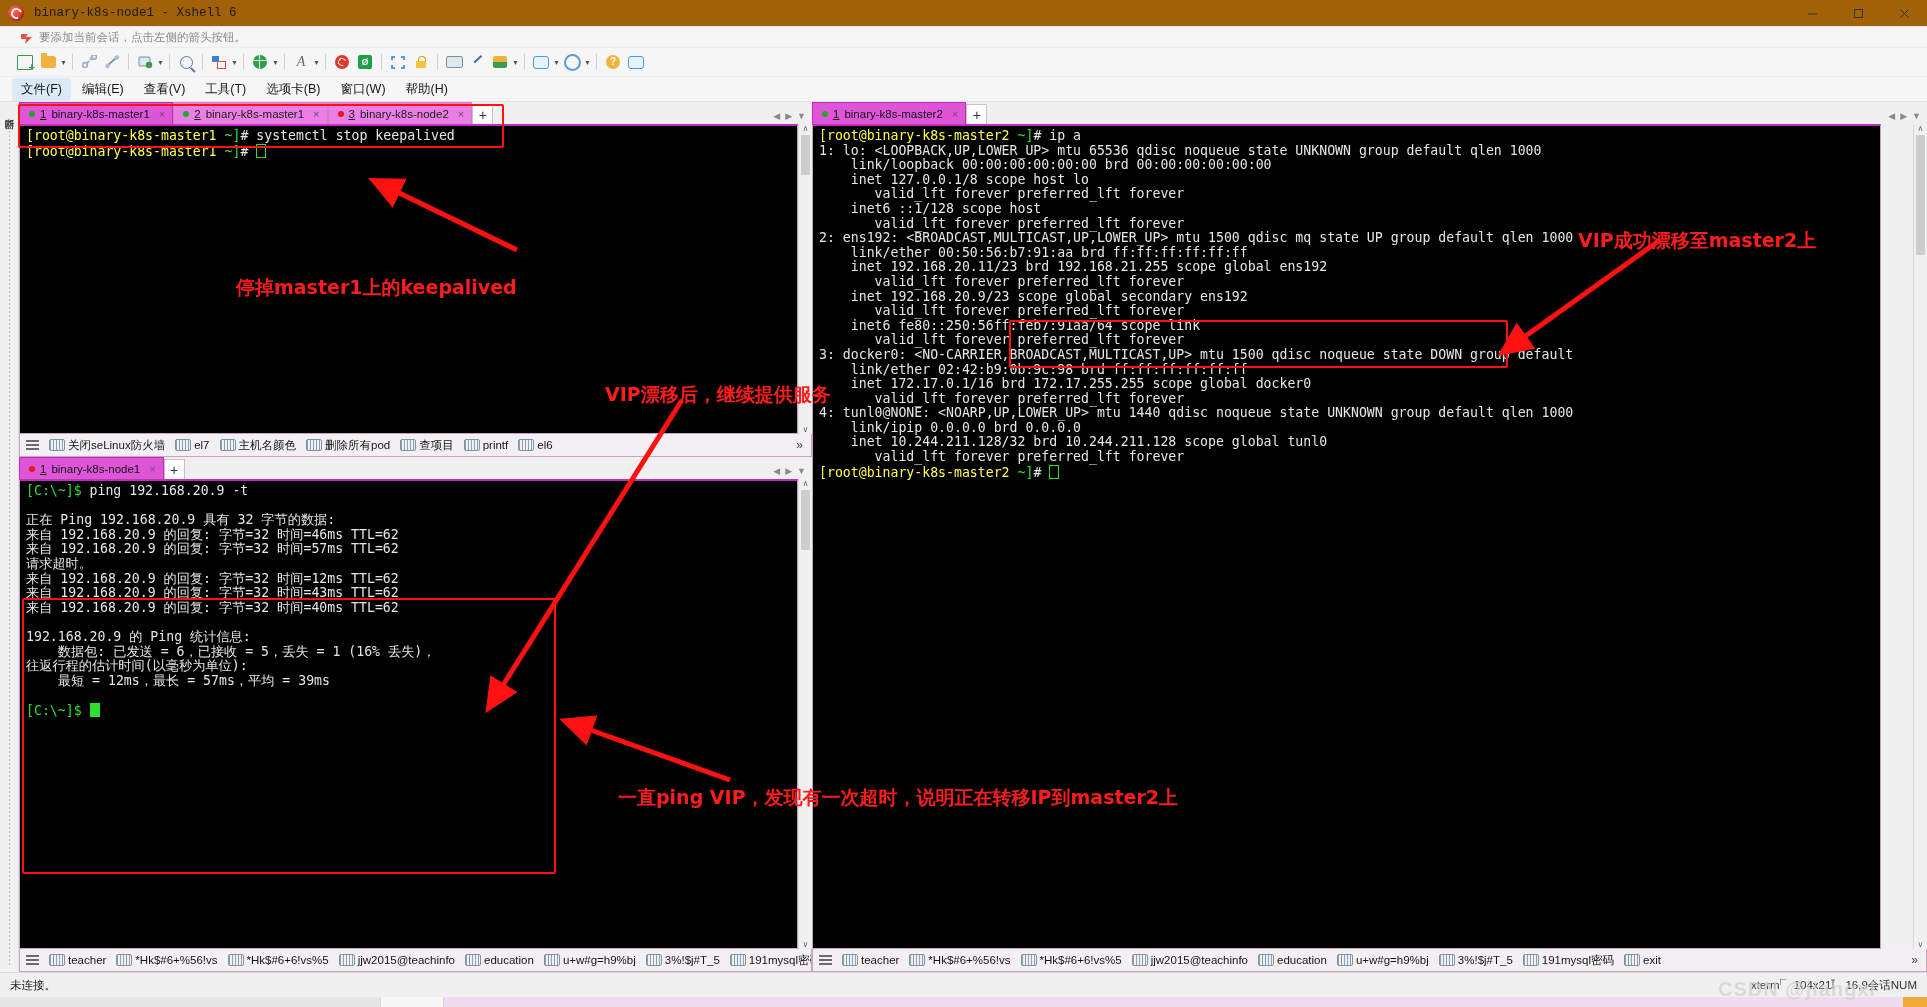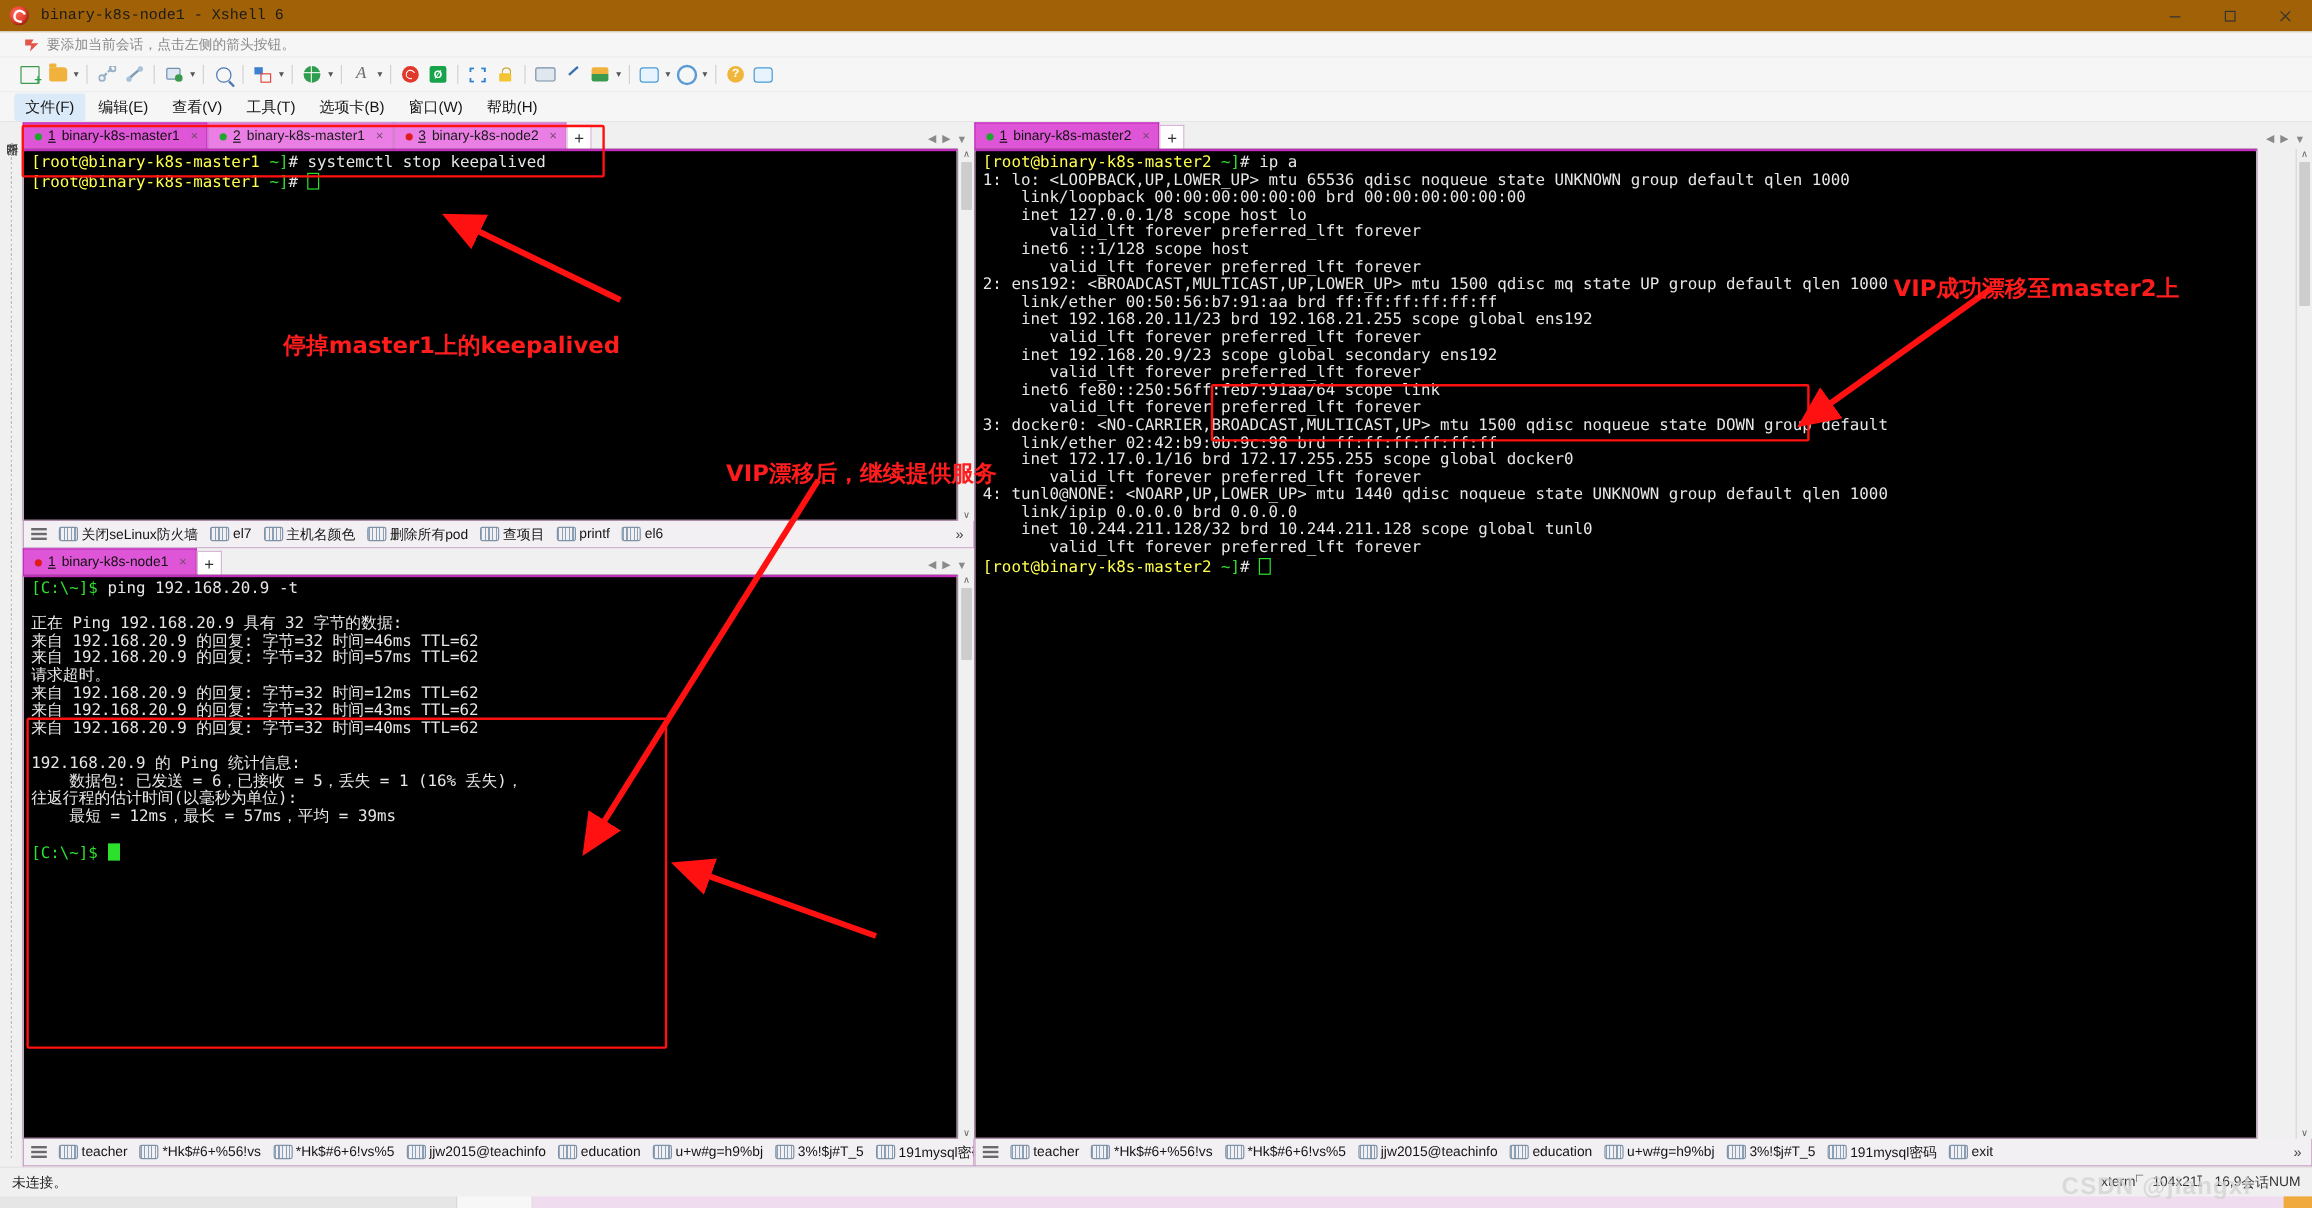--- a/index.html
+++ b/index.html
@@ -599,18 +599,19 @@
     <line x1="1660" y1="240" x2="1520" y2="340" stroke="#ff1111" stroke-width="5" marker-end="url(#ah)"></line>
   </svg>
 
   <div class="overlay">
     <div class="ann-box" style="left:18px;top:104px;width:482px;height:40px;"></div>
     <div class="ann-box" style="left:1009px;top:320px;width:495px;height:44px;"></div>
     <div class="ann-box" style="left:22px;top:598px;width:530px;height:272px;"></div>
 
     <div class="ann-text" style="left:236px;top:275px;">停掉master1上的keepalived</div>
     <div class="ann-text" style="left:605px;top:382px;">VIP漂移后，继续提供服务</div>
+    <div class="ann-text" style="left:618px;top:785px;">一直ping VIP，发现有一次超时，说明正在转移IP到master2上</div>
     <div class="ann-text" style="left:1578px;top:228px;">VIP成功漂移至master2上</div>
 
     <div class="watermark" style="left:1718px;top:978px;">CSDN @jiangxl</div>
   </div>
 
 </div>
 
 </body></html>

